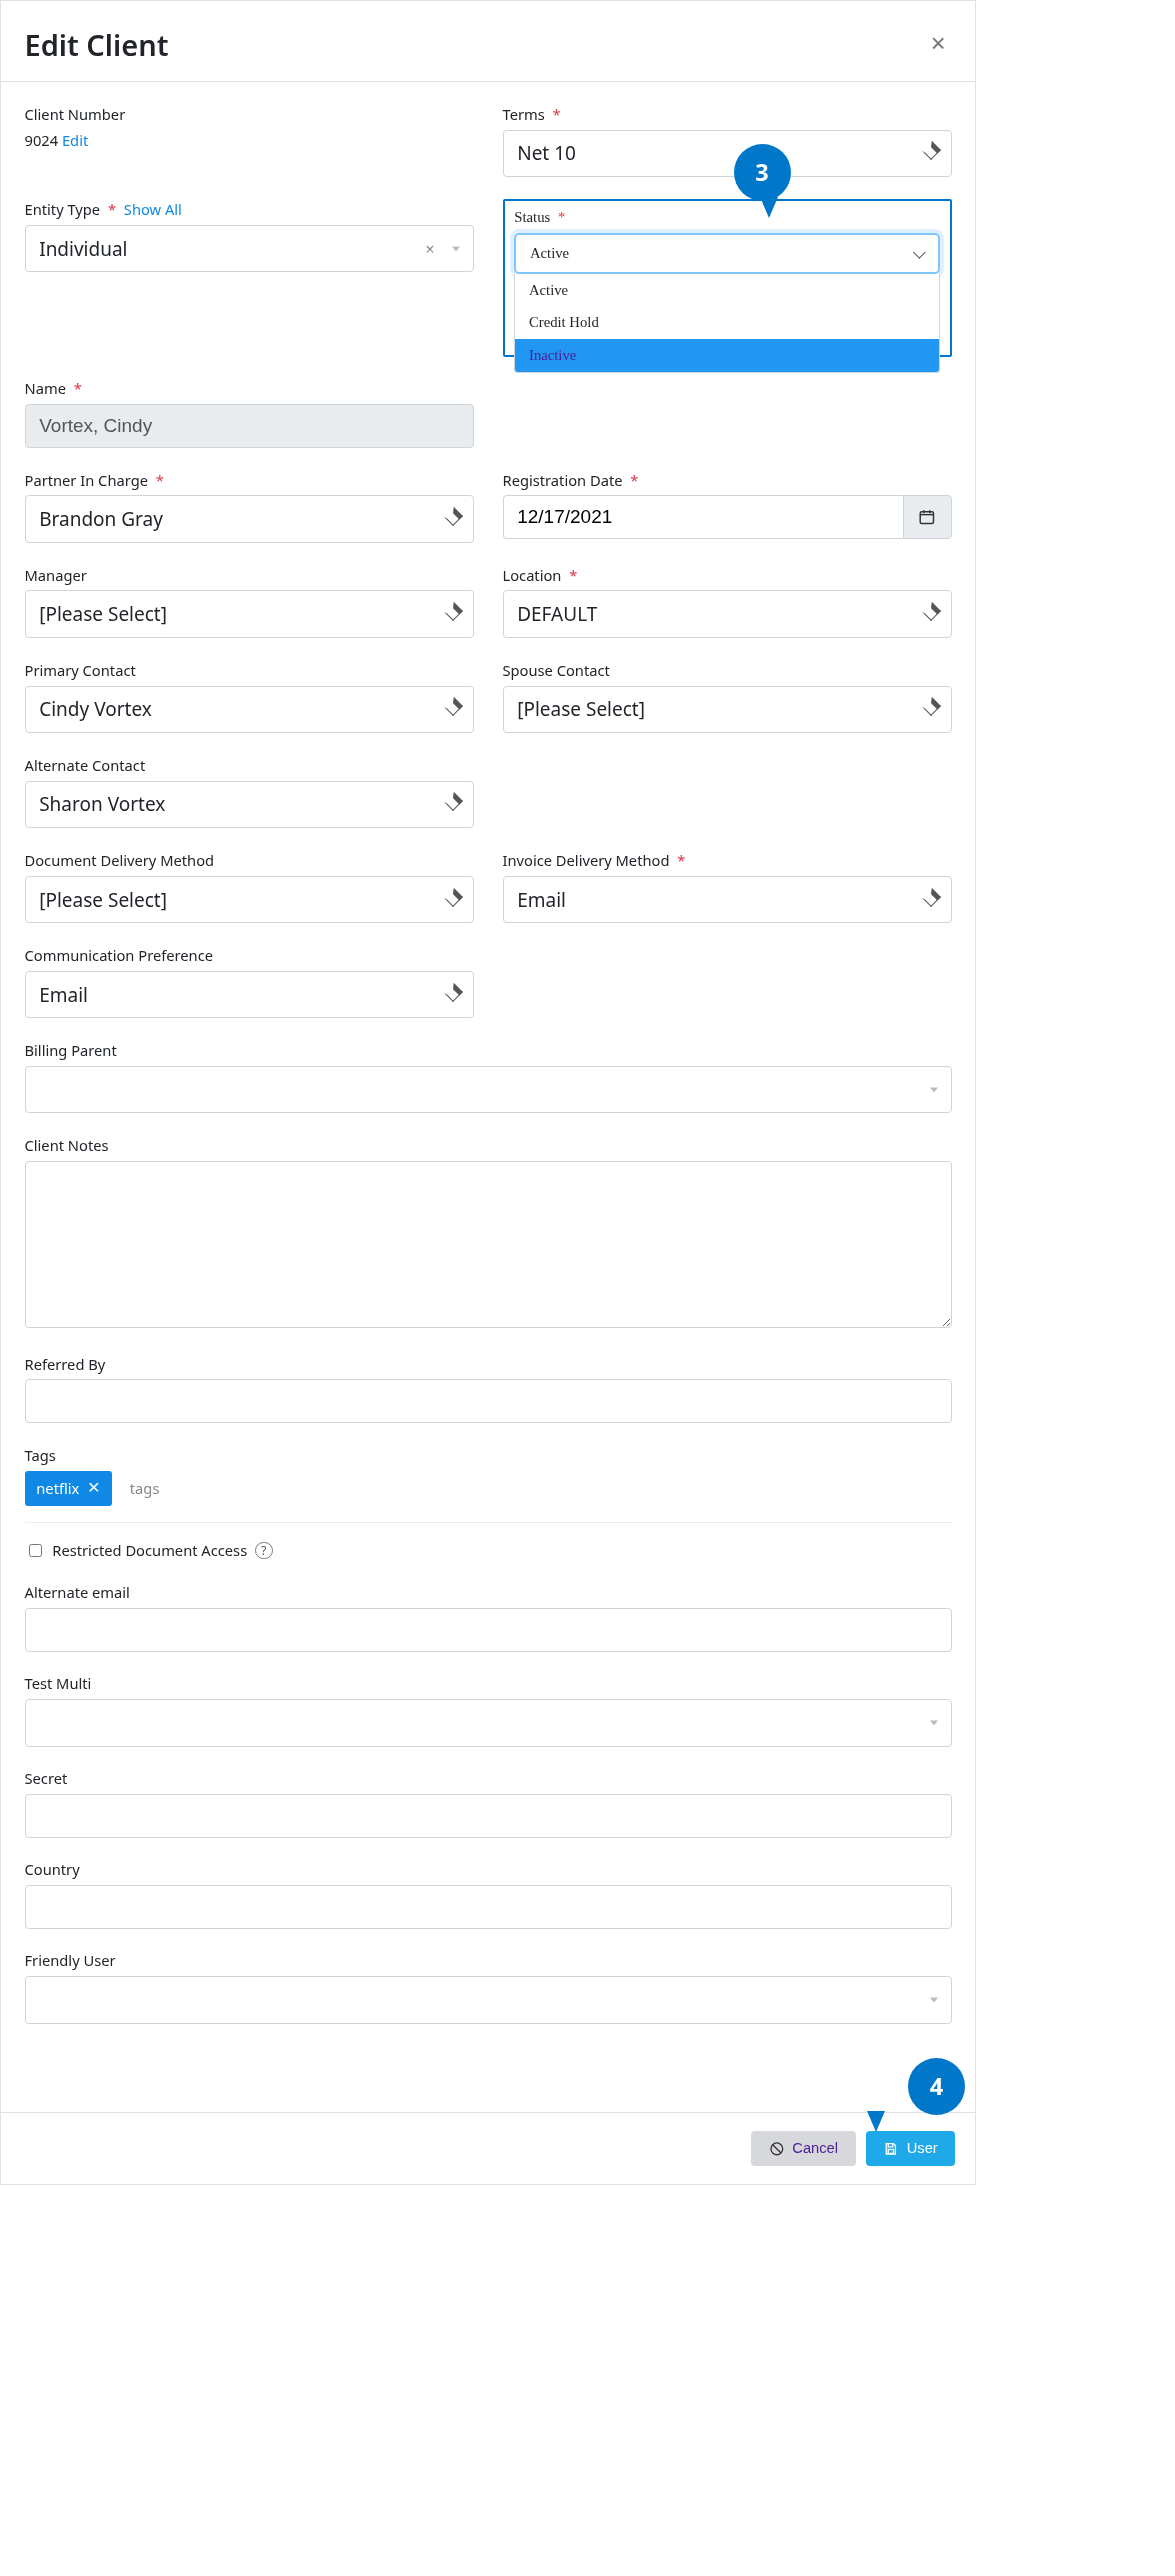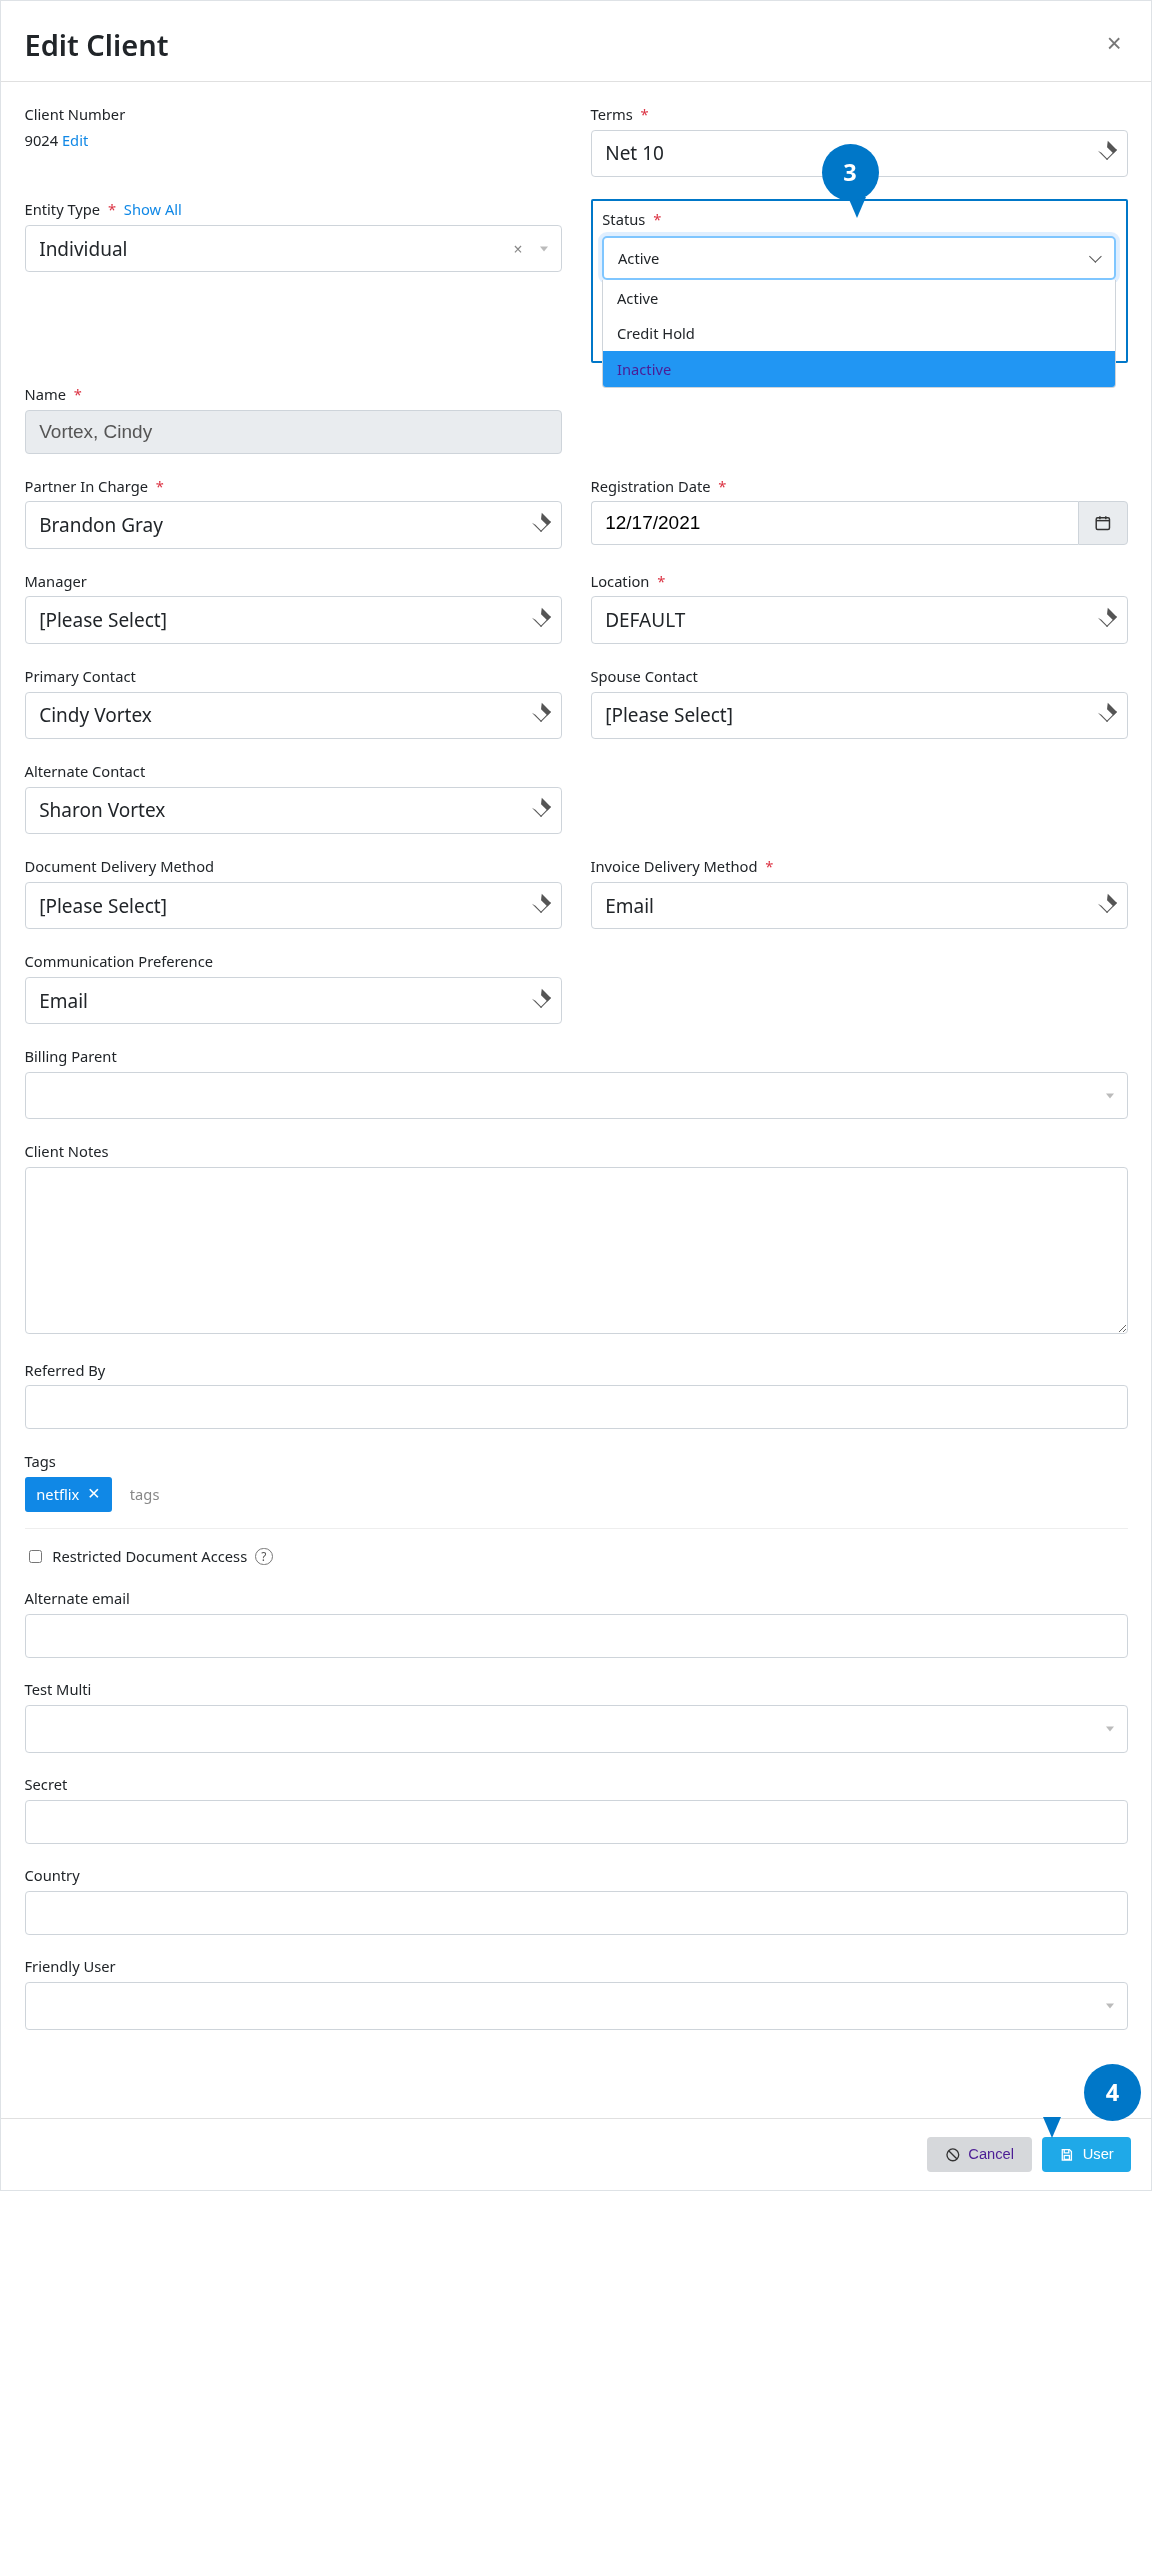--- a/index.html
+++ b/index.html
@@ -4,21 +4,21 @@
 <style>
   * { box-sizing: border-box; }
   body {
     margin: 0;
     font-family: "Segoe UI", -apple-system, system-ui, Roboto, "Helvetica Neue", Arial, sans-serif;
     font-size: 13.7px;
     color: #212529;
     background: #fff;
     width: 1176px;
   }
-  .dialog { border: 1px solid #dee2e6; width: 1152px; position: relative; }
+  .dialog { border: 1px solid #dee2e6; width: 976px; position: relative; }
   .dialog-header { padding: 23.5px 23.5px 17.7px 23.5px; display:flex; align-items:center; justify-content:space-between; }
   .dialog-title { font-size: 29px; font-weight: 600; margin:0; }
   .close-x { font-size: 25.5px; color:#777; line-height:1; background:none; border:none; cursor:pointer; padding:0 5.9px; }
   hr.sep { border:none; border-top:1px solid #e0e0e0; margin:0; }
   .body { padding: 21.6px 23.5px 29px 23.5px; }
   .row { display:flex; gap: 29px; margin-bottom: 21.6px; }
   .col { flex:1; min-width:0; position:relative; }
   .label { font-size: 14.7px; margin-bottom: 5.9px; display:flex; align-items:center; gap:7.8px; }
   .req { color:#dc3545; }
   .link { color:#1088e6; cursor:pointer; }
@@ -46,21 +46,21 @@
     transform:translateY(-50%);
   }
   .input-group { display:flex; }
   .input-group .control { border-top-right-radius:0; border-bottom-right-radius:0; border-right:none; }
   .input-addon { display:flex; align-items:center; justify-content:center; width:55px; border:1px solid #ced4da; background:#e9ecef; border-top-right-radius:3.9px; border-bottom-right-radius:3.9px; }
   .callout-badge {
     position:absolute; width:57px; height:57px; background:#0077c8; border-radius:50%;
     display:flex; align-items:center; justify-content:center; color:#fff; font-weight:700; font-size:23.5px;
     z-index:30;
   }
-  .highlight-box { border:2.9px solid #0077c8; border-radius:2px; padding: 7.8px 9.8px 11.8px 9.8px; position:relative; }
+  .highlight-box { border:2.9px solid #0077c8; border-radius:2px; padding: 7.8px 9.8px 11.8px 9.8px; position:relative;font-family:Liberation Serif, serif; }
   .status-select-box { position:relative; }
   .status-current { border:2px solid #7fc6ff; border-radius:4.9px; padding:9.8px 35px 9.8px 13.7px; font-size:14.7px; position:relative; box-shadow:0 0 0 3.9px rgba(0,123,255,0.12); }
   .status-dropdown {
     position:absolute; left:0; right:0; top: calc(100% + 0px); background:#fff; border:1px solid #ced4da;
     border-top:none; border-radius:0 0 3.9px 3.9px; z-index:10; overflow:hidden;
   }
   .status-opt { padding:7.8px 13.7px; font-size:14.7px; cursor:pointer; }
   .status-opt.highlight { background:#2196f3; color:#4c1d95; }
   .tag-pill { display:inline-flex; align-items:center; gap:7.8px; background:#1088e6; color:#fff; padding:7.8px 11.8px; border-radius:2.9px; font-size:14.7px; }
   .tag-x { font-size:15.7px; line-height:1; cursor:pointer; }

